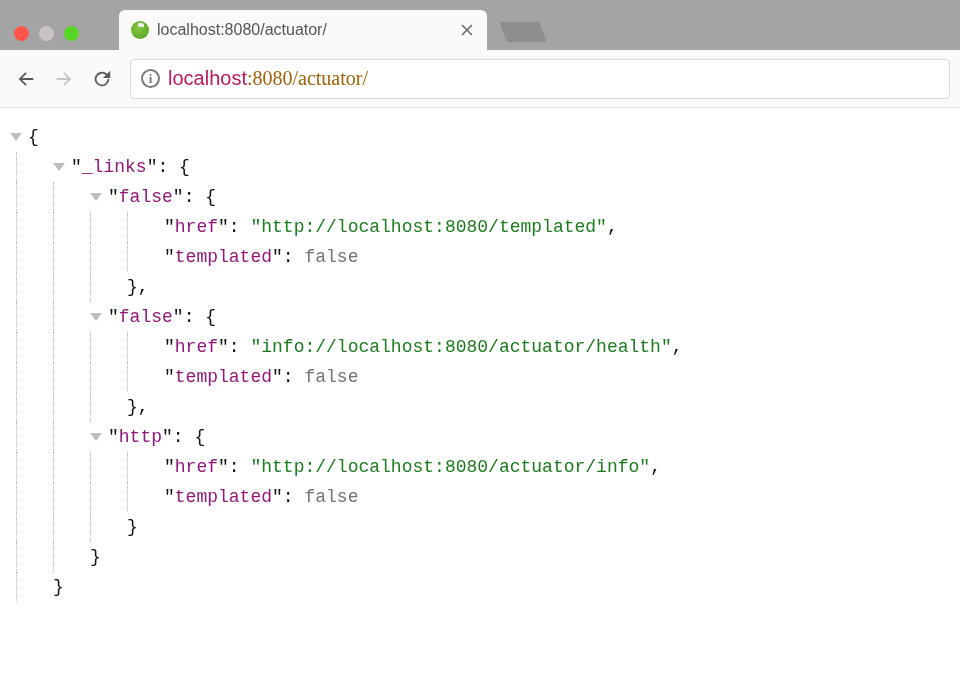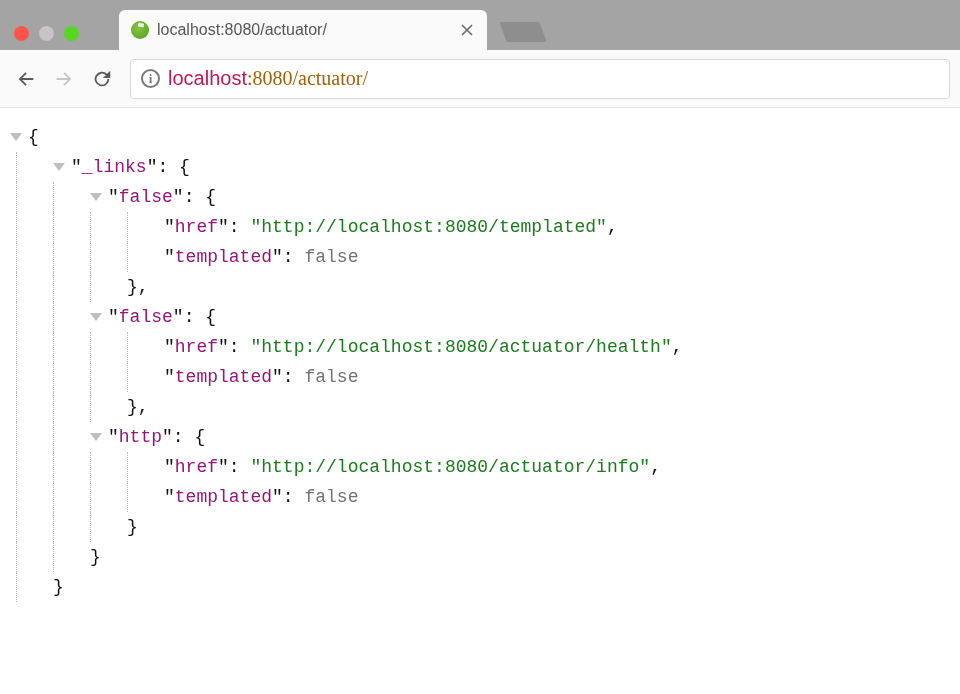--- a/index.html
+++ b/index.html
@@ -236,21 +236,21 @@
     <span class="gutter"><span class="guide first"></span><span class="guide"></span><span class="guide"></span><span class="guide"></span></span><span class="p">"</span><span class="k">templated</span><span class="p">": </span><span class="b">false</span>
   </div>
   <div class="line">
     <span class="gutter"><span class="guide first"></span><span class="guide"></span><span class="guide"></span></span><span class="p">},</span>
   </div>
 
   <div class="line">
     <span class="gutter"><span class="guide first"></span><span class="guide"></span><span class="arrow"></span></span><span class="p">"</span><span class="k">false</span><span class="p">": {</span>
   </div>
   <div class="line">
-    <span class="gutter"><span class="guide first"></span><span class="guide"></span><span class="guide"></span><span class="guide"></span></span><span class="p">"</span><span class="k">href</span><span class="p">": </span><span class="s">"<span>http://localhost:8080/actuator/health</span>"</span><span class="p">,</span>
+    <span class="gutter"><span class="guide first"></span><span class="guide"></span><span class="guide"></span><span class="guide"></span></span><span class="p">"</span><span class="k">href</span><span class="p">": </span><span class="s">"<span>info://localhost:8080/actuator/health</span>"</span><span class="p">,</span>
   </div>
   <div class="line">
     <span class="gutter"><span class="guide first"></span><span class="guide"></span><span class="guide"></span><span class="guide"></span></span><span class="p">"</span><span class="k">templated</span><span class="p">": </span><span class="b">false</span>
   </div>
   <div class="line">
     <span class="gutter"><span class="guide first"></span><span class="guide"></span><span class="guide"></span></span><span class="p">},</span>
   </div>
 
   <div class="line">
     <span class="gutter"><span class="guide first"></span><span class="guide"></span><span class="arrow"></span></span><span class="p">"</span><span class="k">http</span><span class="p">": {</span>

